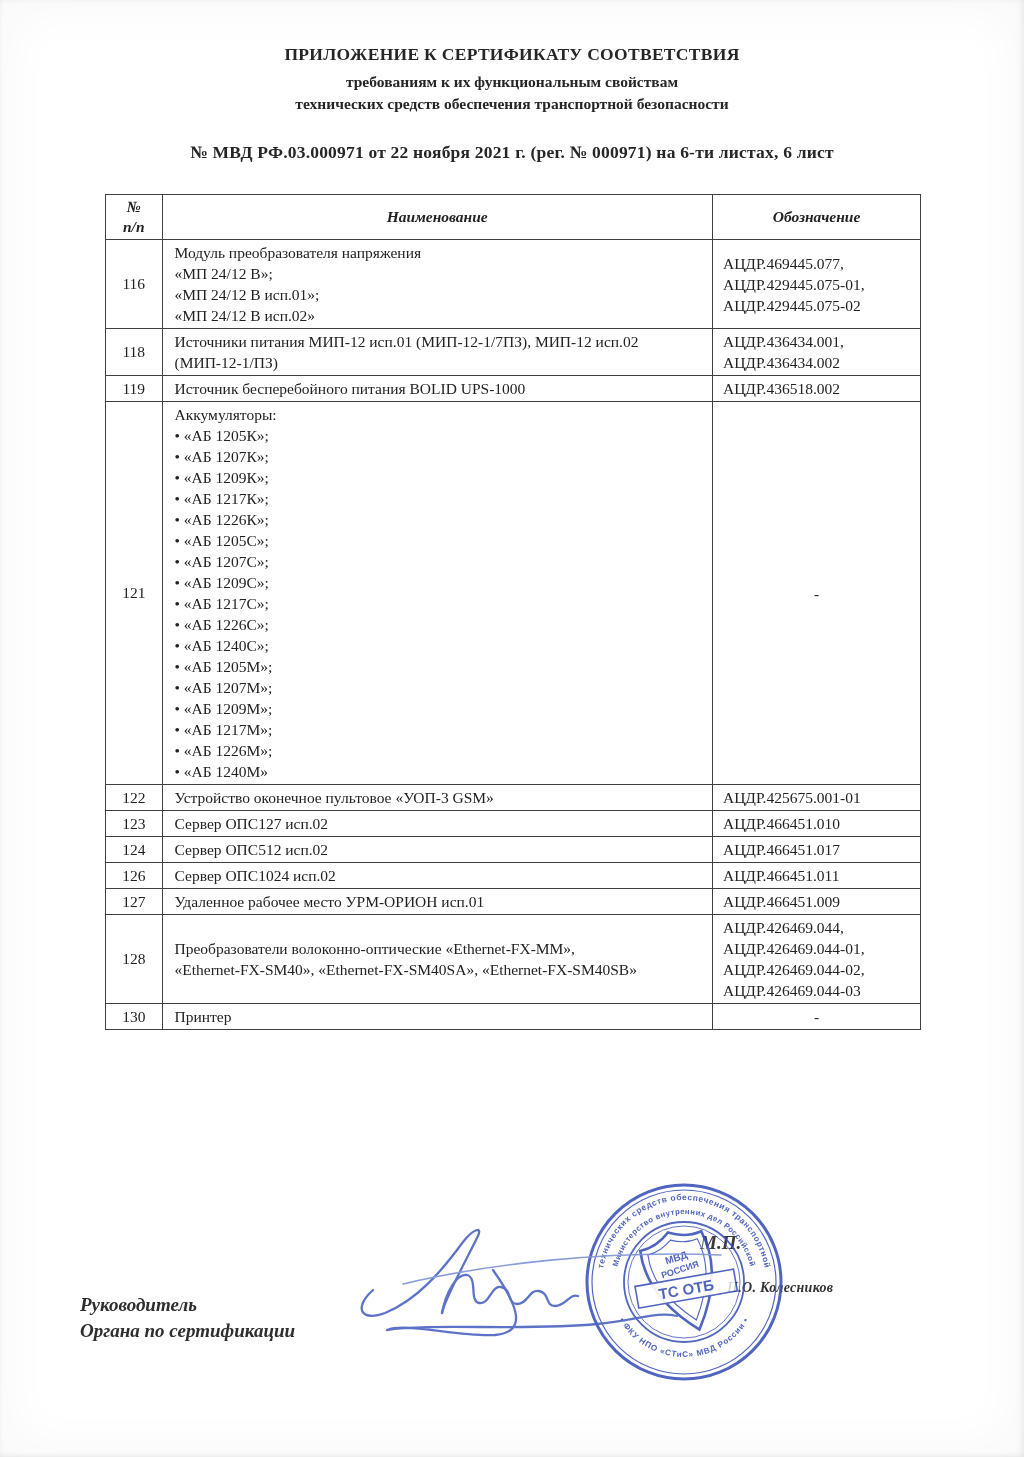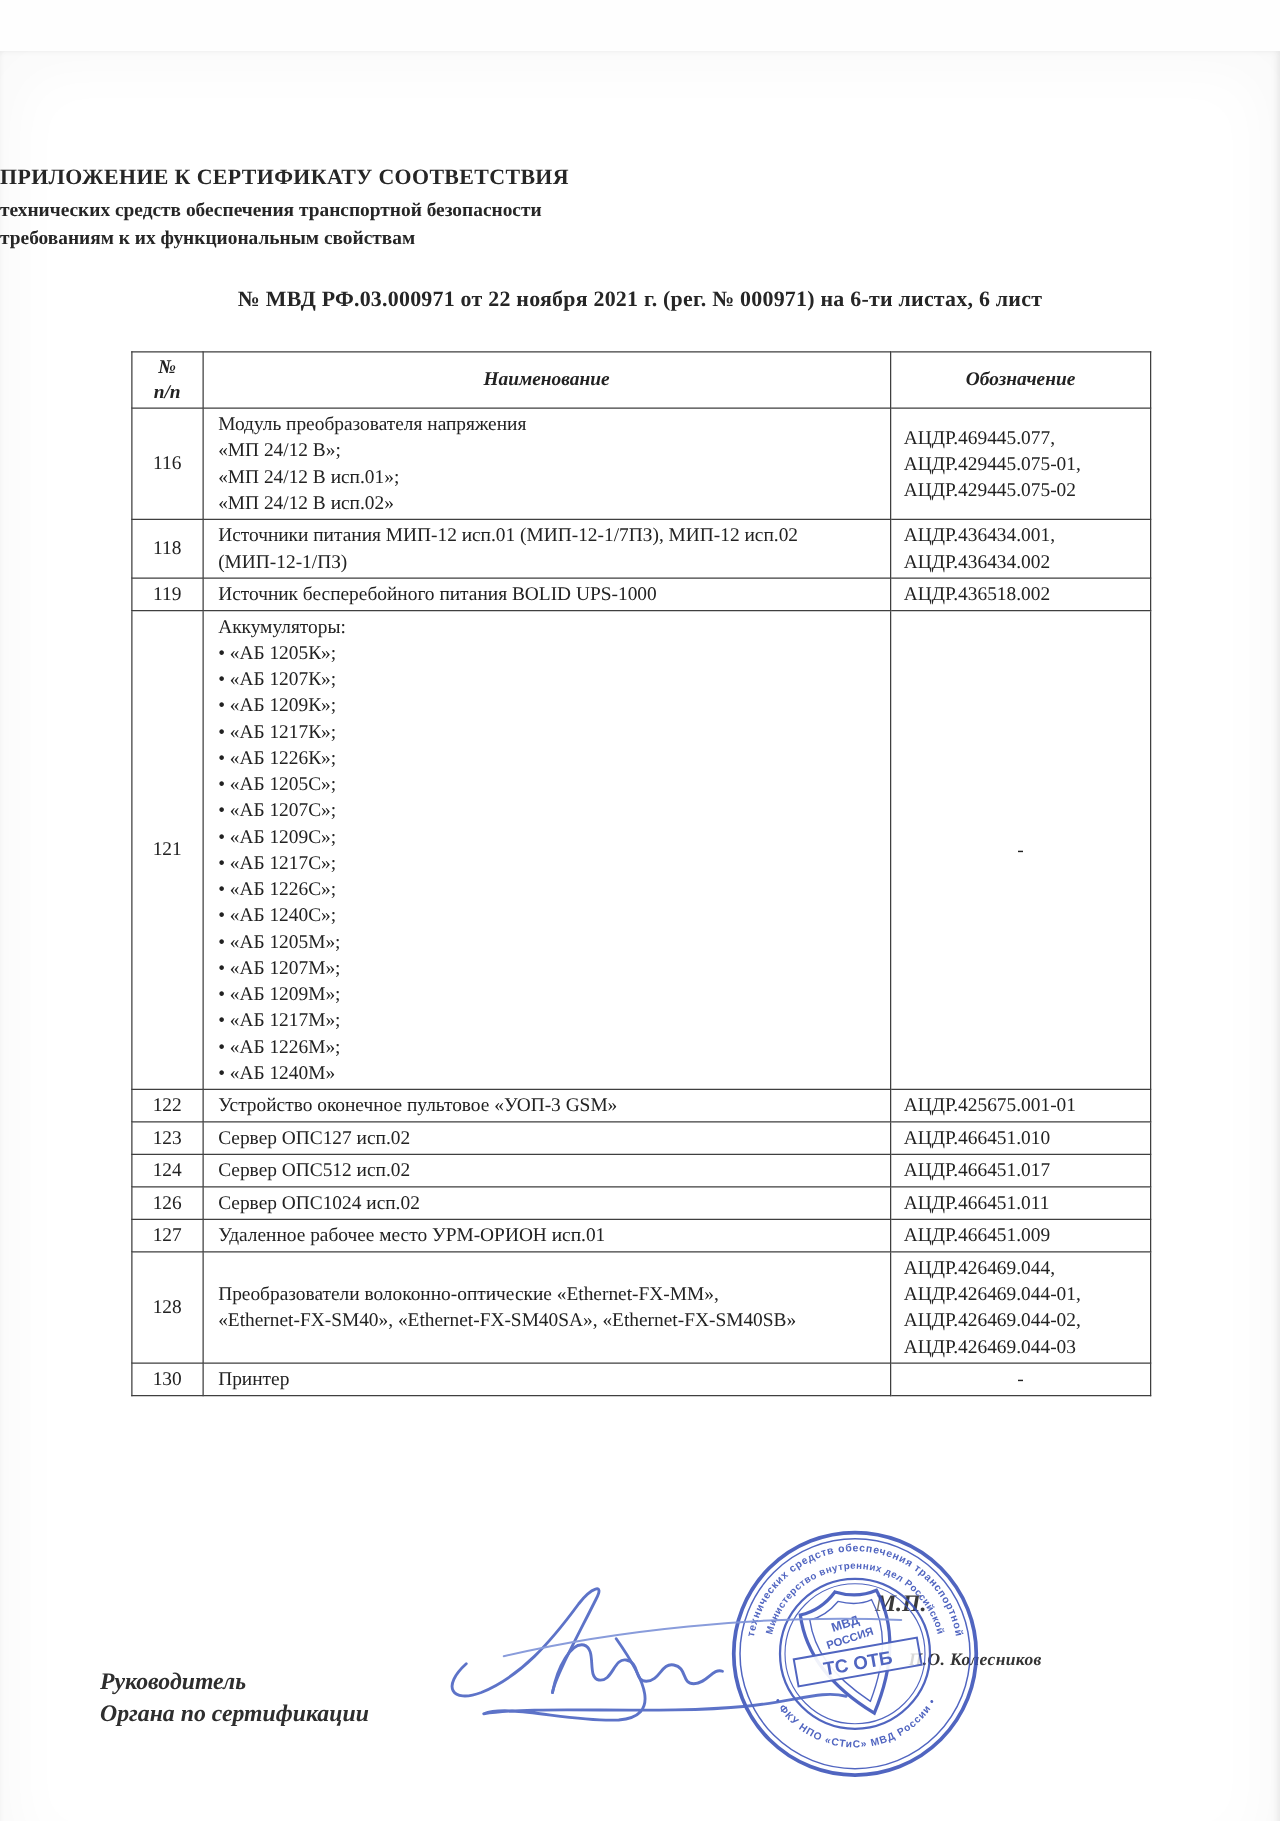--- a/index.html
+++ b/index.html
@@ -11,21 +11,21 @@
     color:#262626;
     position:relative;
     overflow:hidden;
   }
   .page {
     width:1024px; height:1457px; position:relative;
     background:#fff;
     box-shadow: inset 0 0 60px rgba(60,60,50,0.04), inset -3px 0 6px rgba(0,0,0,0.05), inset 0 -2px 5px rgba(0,0,0,0.04);
   }
   
-  .title-block { padding-top:90px; text-align:left;margin-top:41px; }
+  .title-block { padding-top:44px; text-align:center; }
   .title-main { font-size:17.5px; font-weight:bold; letter-spacing:0.3px; margin-bottom:6px; }
   .title-sub  { font-size:15.5px; font-weight:bold; line-height:22px; }
   .doc-line   { margin-top:27px; text-align:center; font-size:17.5px; font-weight:bold; letter-spacing:0.2px; }
   
   table.cert {
     border-collapse:collapse;
     margin:31px 0 0 105px;
     width:816px;
     font-size:15.5px;
     color:#222;
@@ -50,22 +50,22 @@
   .stamp-wrap { position:absolute; left:584px; top:1182px; width:200px; height:200px; z-index:2; opacity:0.88; }
   .sig-wrap { position:absolute; left:345px; top:1212px; width:390px; height:135px; z-index:3; opacity:0.92; }
 </style>
 </head>
 <body>
 
 <div class="page">
 
   <div class="title-block">
     <div class="title-main">ПРИЛОЖЕНИЕ К СЕРТИФИКАТУ СООТВЕТСТВИЯ</div>
+    <div class="title-sub">требованиям к их функциональным свойствам</div>
     <div class="title-sub">технических средств обеспечения транспортной безопасности</div>
-    <div class="title-sub">требованиям к их функциональным свойствам</div>
   </div>
 
   <div class="doc-line">№ МВД РФ.03.000971 от 22 ноября 2021 г. (рег. № 000971) на 6-ти листах, 6 лист</div>
 
   <table class="cert">
     <thead>
       <tr>
         <th class="h-num">
           <div>№</div>
           <div>п/п</div>

